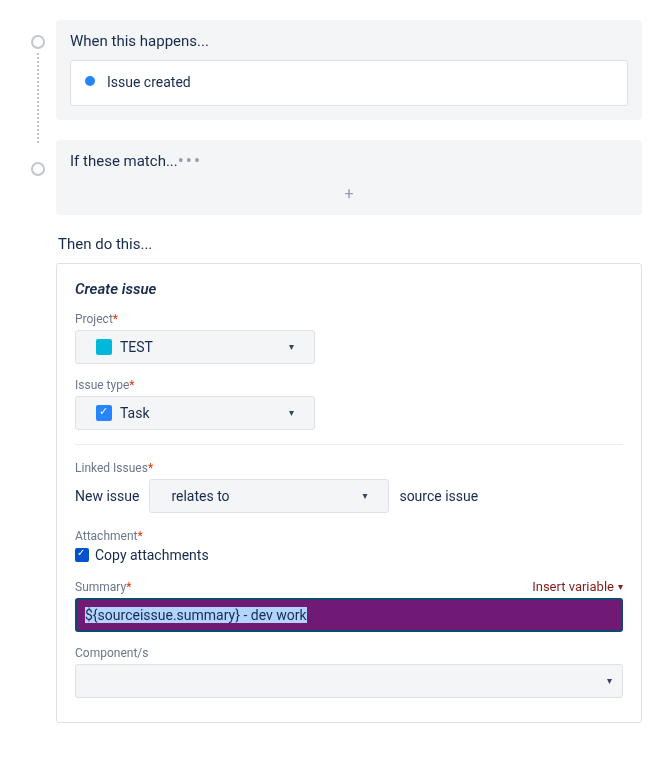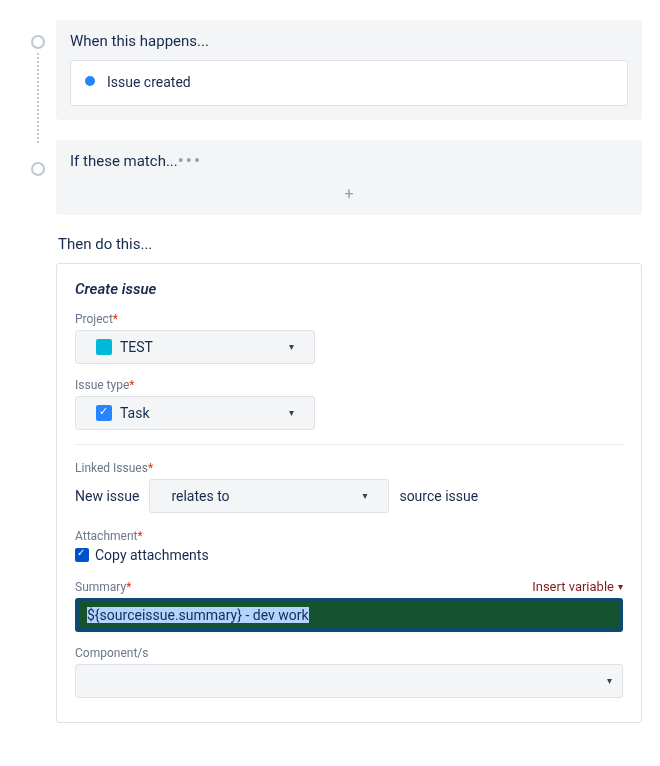--- a/index.html
+++ b/index.html
@@ -206,24 +206,24 @@
     font-size: 13px;
     color: #7f1d1d;
     cursor: pointer;
     display: flex;
     align-items: center;
     gap: 4px;
   }
   .summary-input {
     width: 100%;
     height: 34px;
-    border: 4px solid #0c4a6e;
+    border: 2px solid #0c4a6e;
     border-radius: 3px;
     padding: 0 8px;
-    background: #14532d;
+    background: #701a75;
     outline: none;
     font-size: 14px;
   }
   .component-select {
     width: 100%;
     height: 34px;
     border: 1px solid #DFE1E6;
     border-radius: 3px;
     background: #F4F5F7;
     display: flex;

